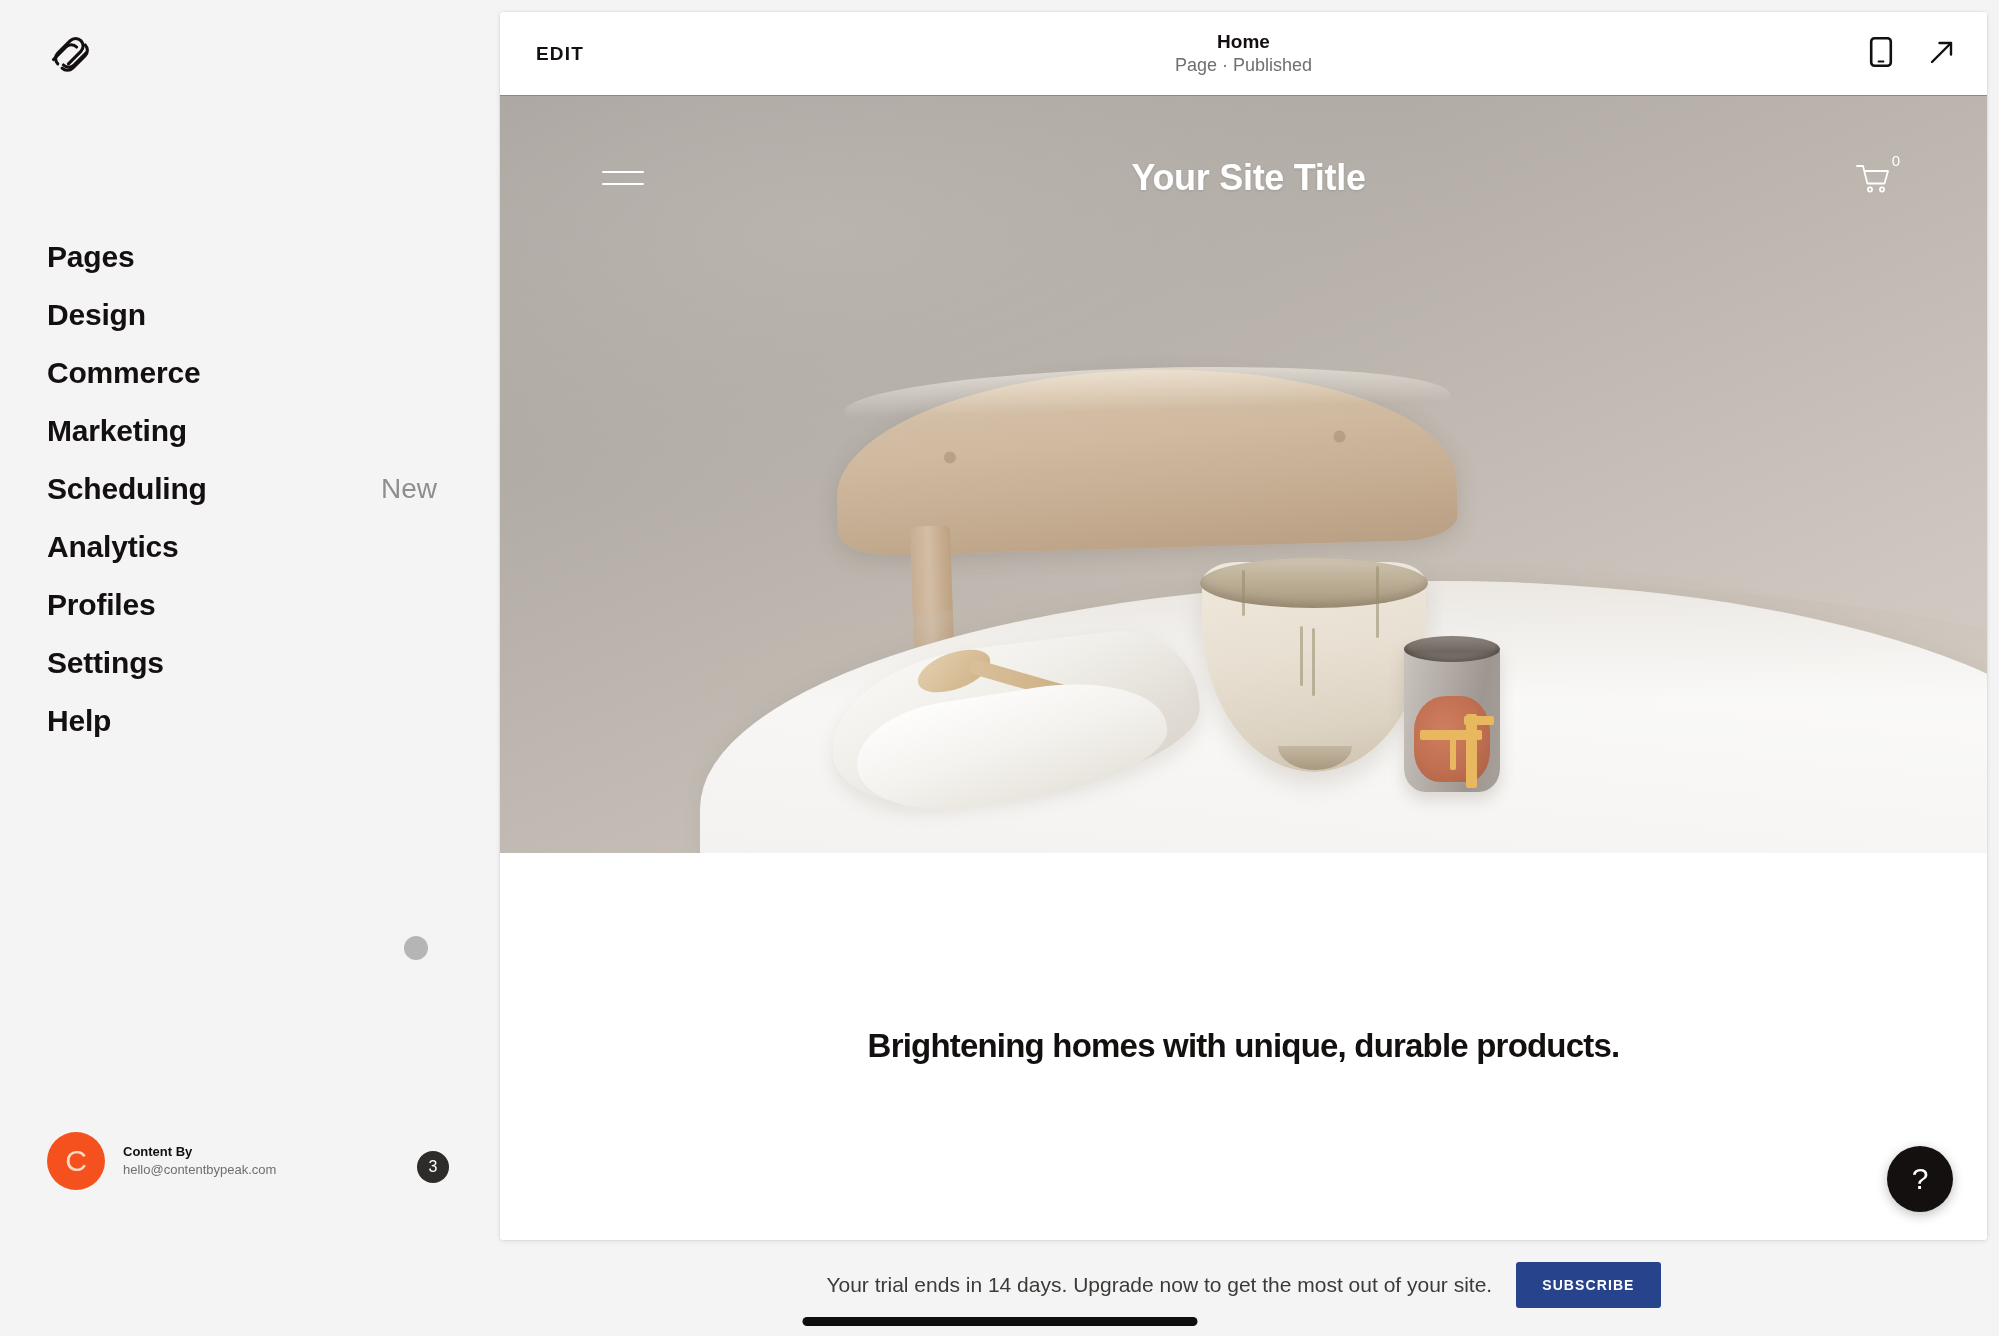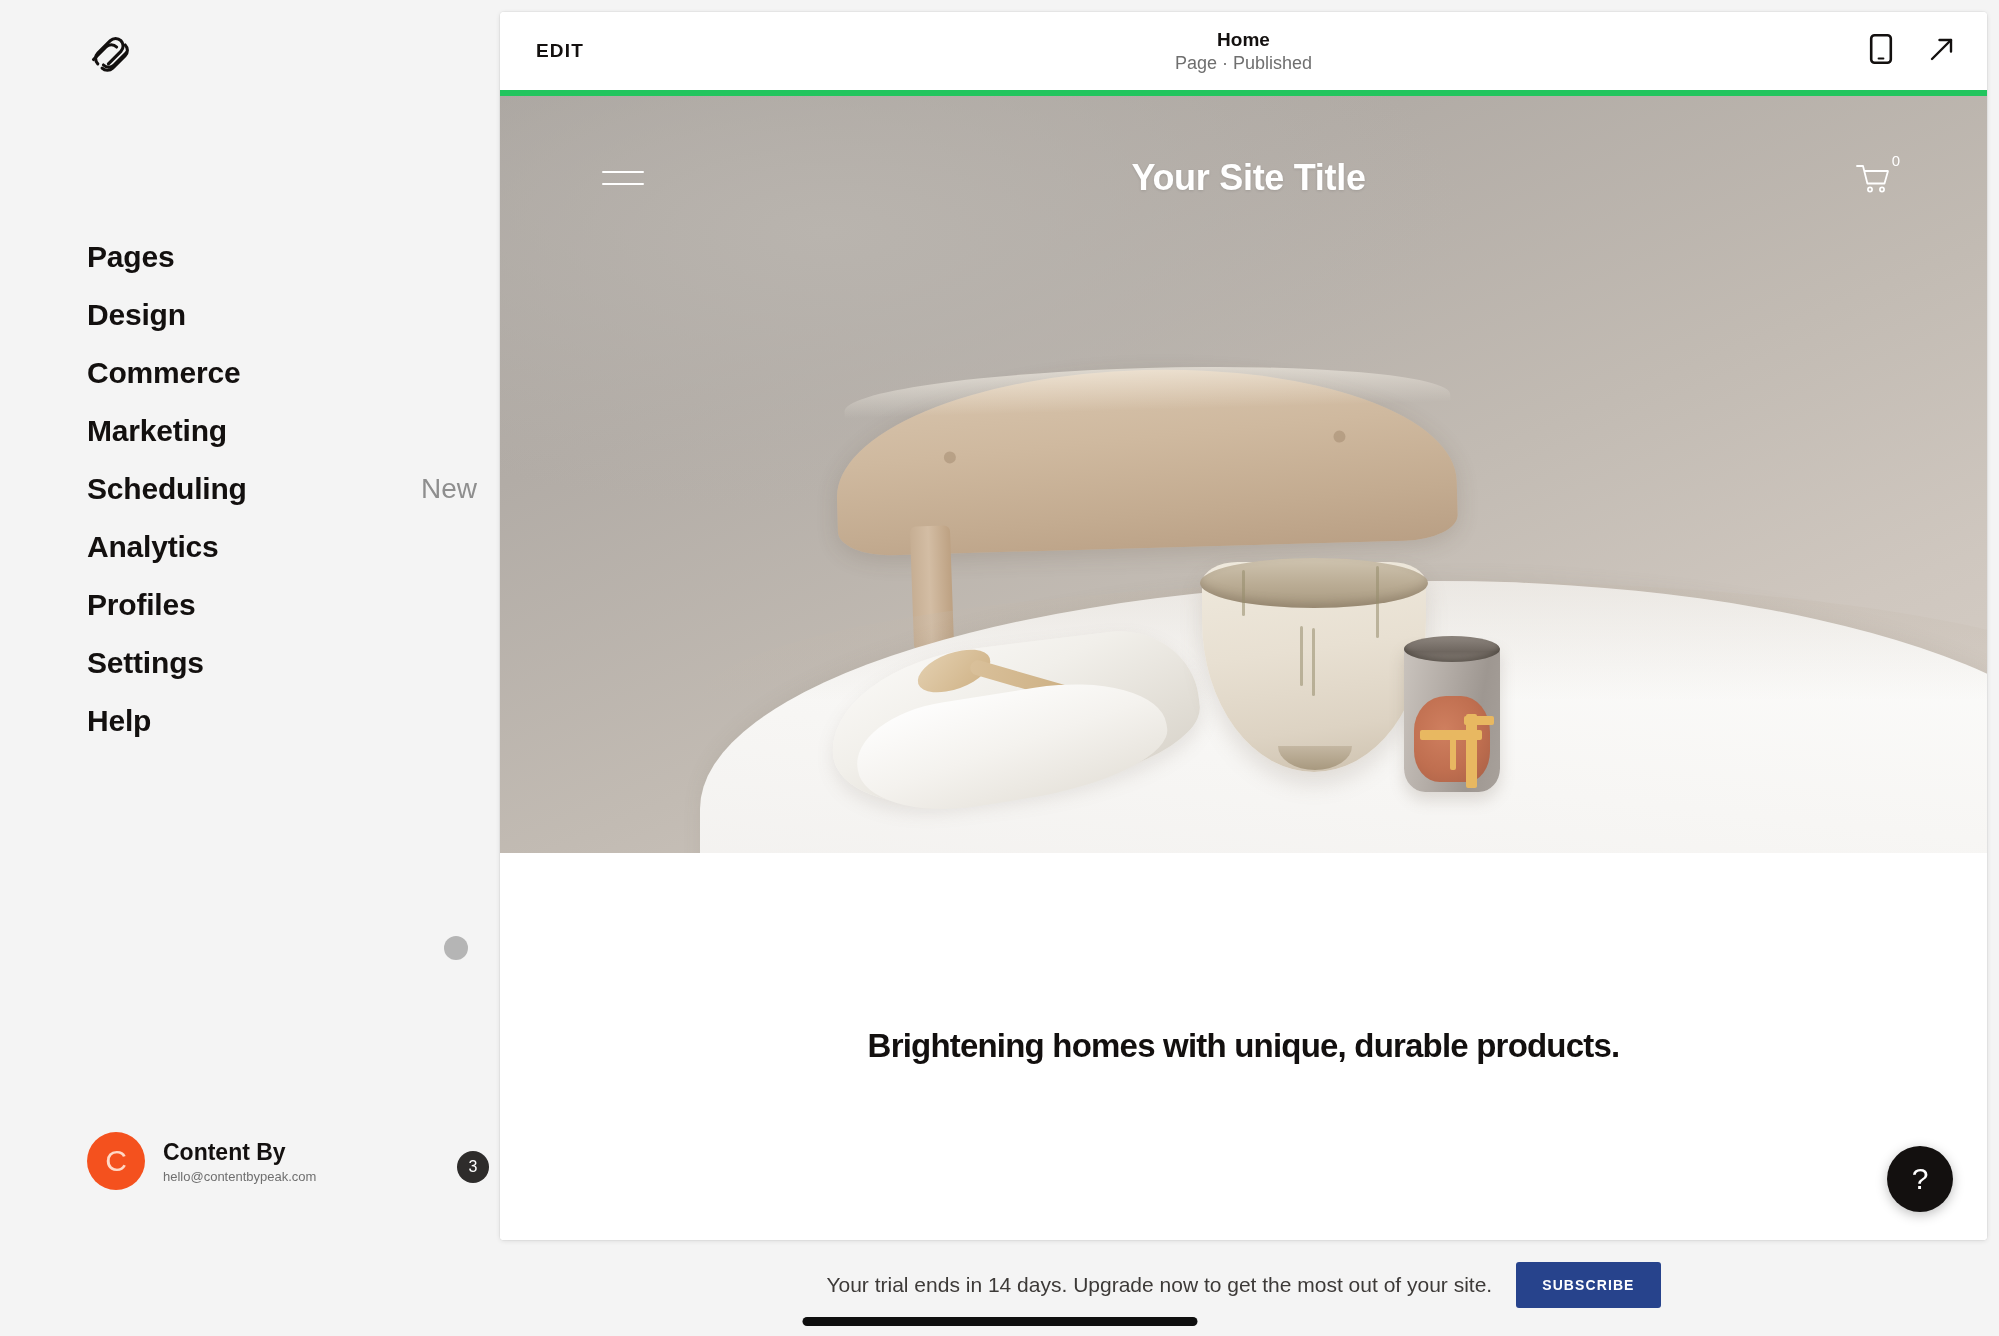--- a/index.html
+++ b/index.html
@@ -22,21 +22,20 @@
     display: flex;
   }
 
   
   #sidebar {
     position: relative;
     width: 500px;
     height: 1336px;
     background: #f4f4f4;
     flex: 0 0 500px;
-    margin-left: 40px;
   }
 
   #logo-wrap {
     position: absolute;
     left: 47px;
     top: 33px;
     width: 46px;
     height: 46px;
   }
   #logo-wrap svg { display: block; width: 46px; height: 46px; }
@@ -110,21 +109,21 @@
     font-weight: 500;
     flex: 0 0 58px;
   }
   #profile-text {
     margin-left: 18px;
     display: flex;
     flex-direction: column;
     justify-content: center;
   }
   #profile-name {
-    font-size: 23px;
+    font-size: 13px;
     font-weight: 700;
     color: #13100f;
     line-height: 1.35;
   }
   #profile-email {
     font-size: 13px;
     font-weight: 400;
     color: #6f6f6f;
     line-height: 1.35;
   }
@@ -157,21 +156,21 @@
     overflow: hidden;
     display: flex;
     flex-direction: column;
   }
 
   #preview-bar {
     position: relative;
     height: 84px;
     flex: 0 0 84px;
     background: #ffffff;
-    border-bottom: 6px solid #22c55e;
+    border-bottom: 1px solid #22c55e;
     display: flex;
     align-items: center;
   }
   #edit-btn {
     position: absolute;
     left: 36px;
     font-size: 19px;
     font-weight: 600;
     letter-spacing: 1.2px;
     color: #13100f;

